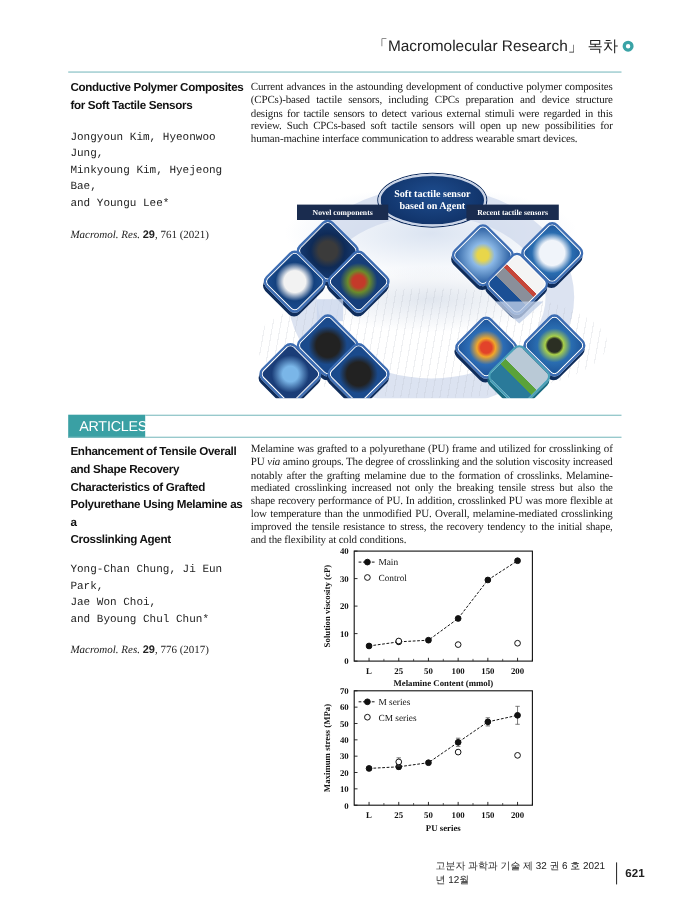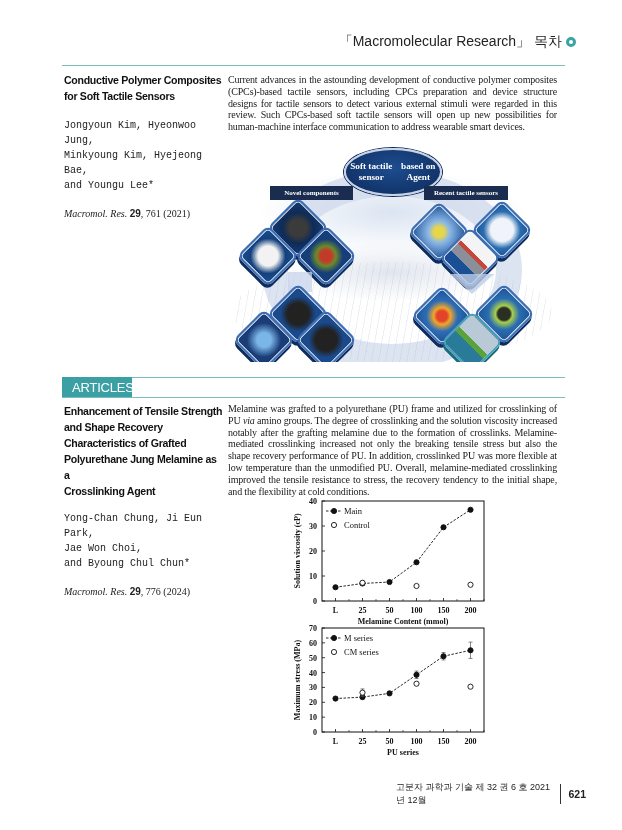--- a/index.html
+++ b/index.html
@@ -48,25 +48,25 @@
     position: absolute; left: 30px; top: 28px; width: 260px; height: 200px;
     border: 26px solid rgba(205,215,235,0.7); border-radius: 50%;
   }
   .ga-grid {
     position: absolute; left: 0; top: 120px; width: 320px; height: 100px;
     background: repeating-linear-gradient(100deg, rgba(180,185,195,0.35) 0 1px, transparent 1px 7px);
     clip-path: ellipse(160px 50px at 160px 50px);
     opacity: 0.6;
   }
   .ga-oval {
-    position: absolute; left: 112px; top: 6px; width: 98px; height: 48px; border-radius: 50%;
+    position: absolute; left: 112px; top: 16px; width: 98px; height: 48px; border-radius: 50%;
     background: radial-gradient(ellipse at 50% 40%, #1e4d8f, #0c2a5c);
     border: 2px solid #c9d3e6; box-shadow: 0 0 0 1px #0c2a5c;
     color: #fff; font-weight: bold; font-size: 9.2px; line-height: 11px;
-    display: flex; flex-direction: row; align-items: center; justify-content: center; text-align: center;
+    display: flex; flex-direction: column; align-items: center; justify-content: center; text-align: center;
   }
   .ga-label {
     position: absolute; height: 14px; background: #1a2c4f; color: #fff;
     font-size: 7px; font-weight: bold; line-height: 14px; text-align: center;
     font-family: "Liberation Serif", serif;
   }
   .tile {
     position: absolute; width: 44px; height: 44px; transform: rotate(45deg);
     border-radius: 7px; border: 2px solid #3d6db3;
     box-shadow: 2px 3px 0 #0f2d5c, 0 0 0 1px #ffffff inset;
@@ -178,34 +178,34 @@
 </div>
 
 <div class="section-banner">
   <div class="tab">ARTICLES</div>
   <div class="line-top"></div>
   <div class="line-bot"></div>
 </div>
 
 <div class="left-col" style="top:403px;">
   <div class="art-title" style="line-height:16px;">
-    <div>Enhancement of Tensile Strength</div>
+    <div>Enhancement of Tensile Overall</div>
     <div>and Shape Recovery</div>
     <div>Characteristics of Grafted</div>
-    <div>Polyurethane Jung Melamine as a</div>
+    <div>Polyurethane Using Melamine as a</div>
     <div>Crosslinking Agent</div>
   </div>
   <div class="authors" style="">
     <div>Yong-Chan Chung, Ji Eun Park,</div>
     <div>Jae Won Choi,</div>
     <div>and Byoung Chul Chun*</div>
   </div>
   <div class="citation" style="margin-top:13px;">
     <i>Macromol. Res.</i>
-    <b>29</b><span>, 776 (2024)</span>
+    <b>29</b><span>, 776 (2017)</span>
   </div>
 </div>
 
 <div class="right-col abstract" style="top:403px;"><span>Melamine was grafted to a polyurethane (PU) frame and utilized for crosslinking of PU </span><i>via</i><span> amino groups. The degree of crosslinking and the solution viscosity increased notably after the grafting melamine due to the formation of crosslinks. Melamine-mediated crosslinking increased not only the breaking tensile stress but also the shape recovery performance of PU. In addition, crosslinked PU was more flexible at low temperature than the unmodified PU. Overall, melamine-mediated crosslinking improved the tensile resistance to stress, the recovery tendency to the initial shape, and the flexibility at cold conditions.</span></div>
 
 <div class="chart" id="chart1" style="left:288px; top:496px; width:200px; height:130px;">
   <svg width="200" height="130">
       <rect x="34" y="5" width="162" height="100" fill="none" stroke="#111" stroke-width="1"></rect>
       <line x1="34" x2="37" y1="105" y2="105" stroke="#111" stroke-width="0.8"></line>
       <text x="29" y="108" text-anchor="end" class="tick-label">0</text>

